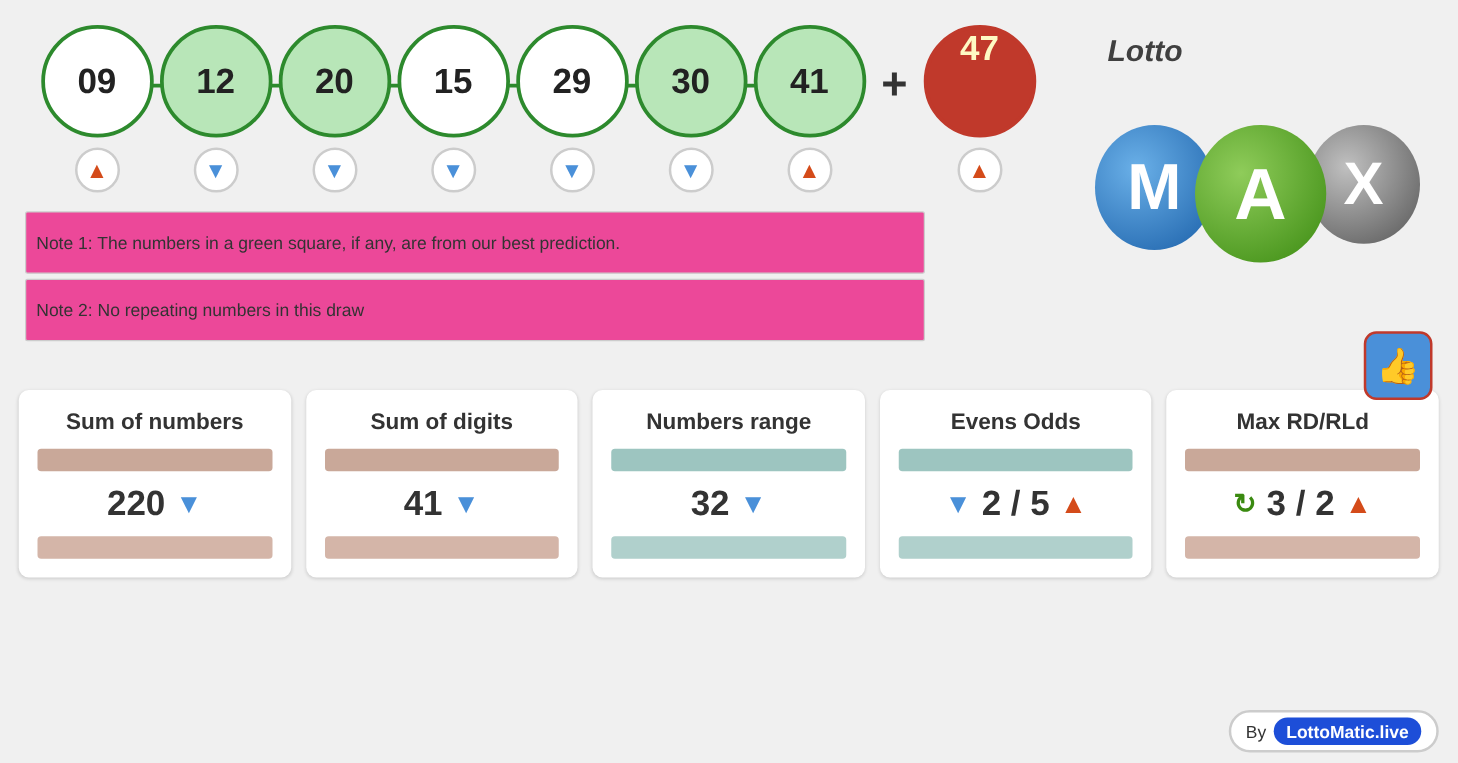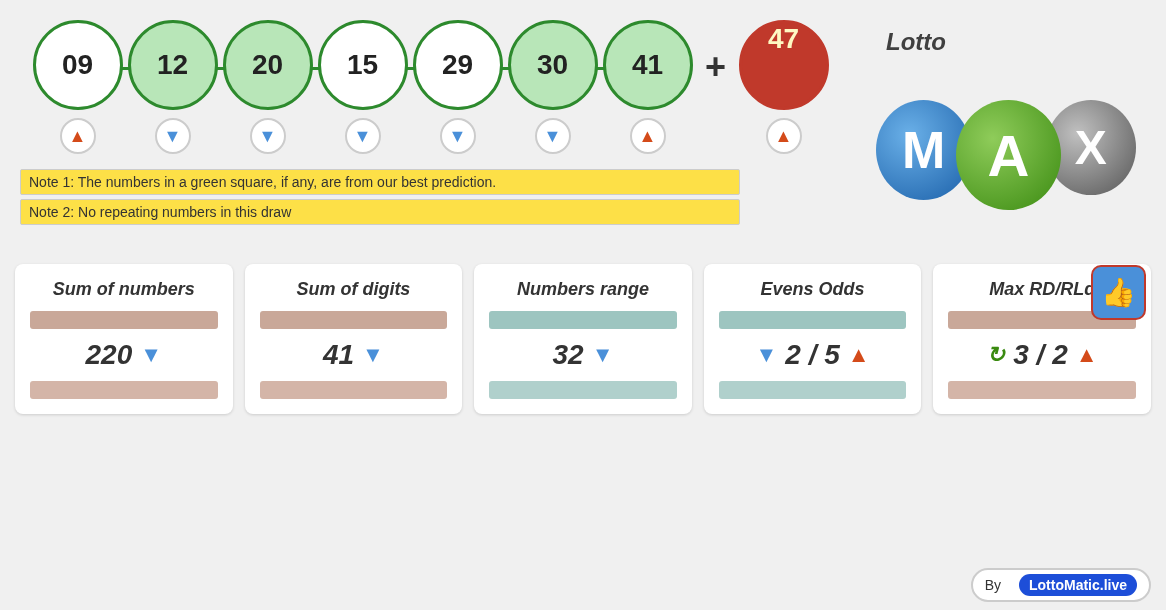--- a/index.html
+++ b/index.html
@@ -202,35 +202,34 @@
     }
 
     
     .notes-section {
       padding: 5px 20px;
     }
 
     .note-line {
       font-size: 14px;
       color: #333;
-      padding: 4px 8px;
+      padding: 16px 8px;
       border: 1px solid #ccc;
-      background: #fde047;
+      background: #ec4899;
       margin-bottom: 4px;
       border-radius: 2px;
       max-width: 720px;
     }
 
     
     .stats-section {
       display: flex;
       gap: 12px;
       padding: 20px 15px;
       margin-top: 10px;
-      font-style: italic;
     }
 
     .stat-card {
       flex: 1;
       background: white;
       border-radius: 8px;
       overflow: hidden;
       box-shadow: 0 1px 3px rgba(0,0,0,0.15);
     }
 
@@ -285,21 +284,21 @@
       font-size: 22px;
     }
 
     
     .footer-bar {
       position: absolute;
       bottom: 8px;
       right: 15px;
       display: flex;
       align-items: center;
-      gap: 18px;
+      gap: 6px;
       background: white;
       border: 2px solid #ccc;
       border-radius: 20px;
       padding: 4px 12px;
       font-size: 14px;
     }
 
     .footer-by {
       color: #333;
     }

